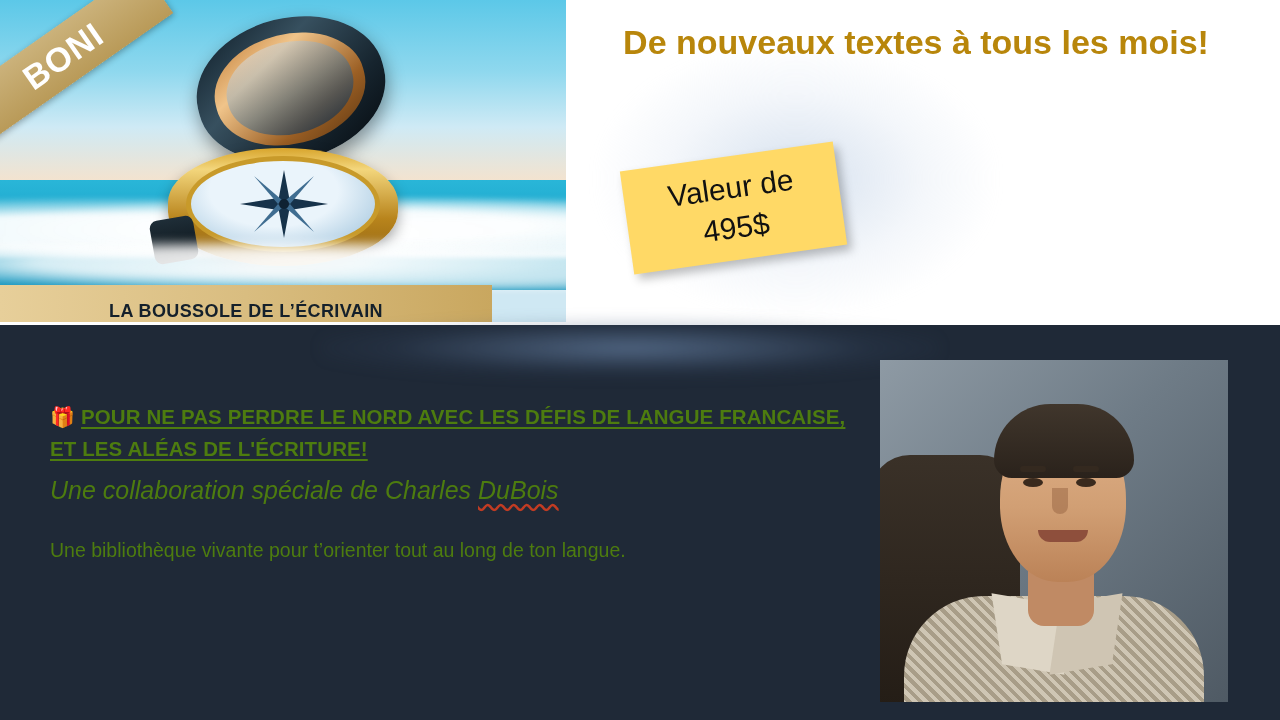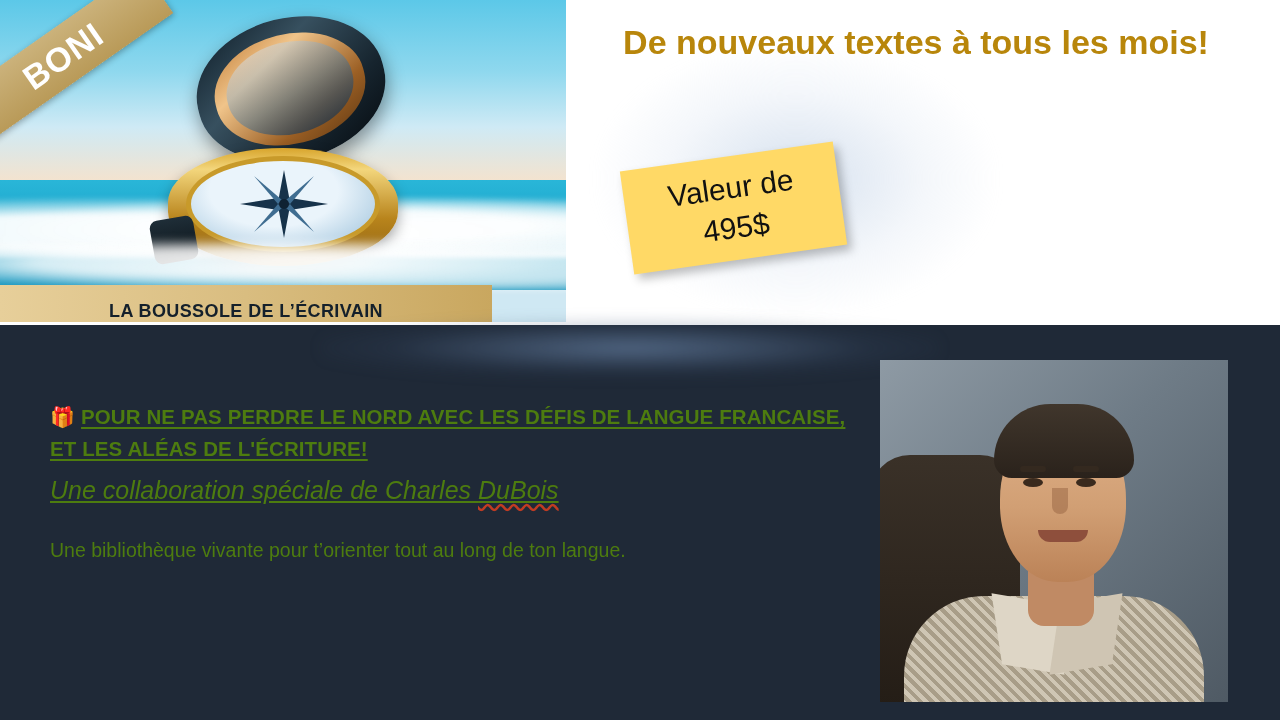--- a/index.html
+++ b/index.html
@@ -231,21 +231,20 @@
   }
   .headline .underline {
     text-decoration: underline;
     text-underline-offset: 3px;
   }
   .subhead {
     margin-top: 8px;
     font-size: 25px;
     font-style: italic;
     line-height: 34px;
-    text-decoration: underline;
   }
   .subhead .wavy {
     text-decoration: underline;
     text-decoration-style: wavy;
     text-decoration-color: #c23b22;
     text-underline-offset: 4px;
   }
   .para {
     margin-top: 26px;
     font-size: 19.5px;

